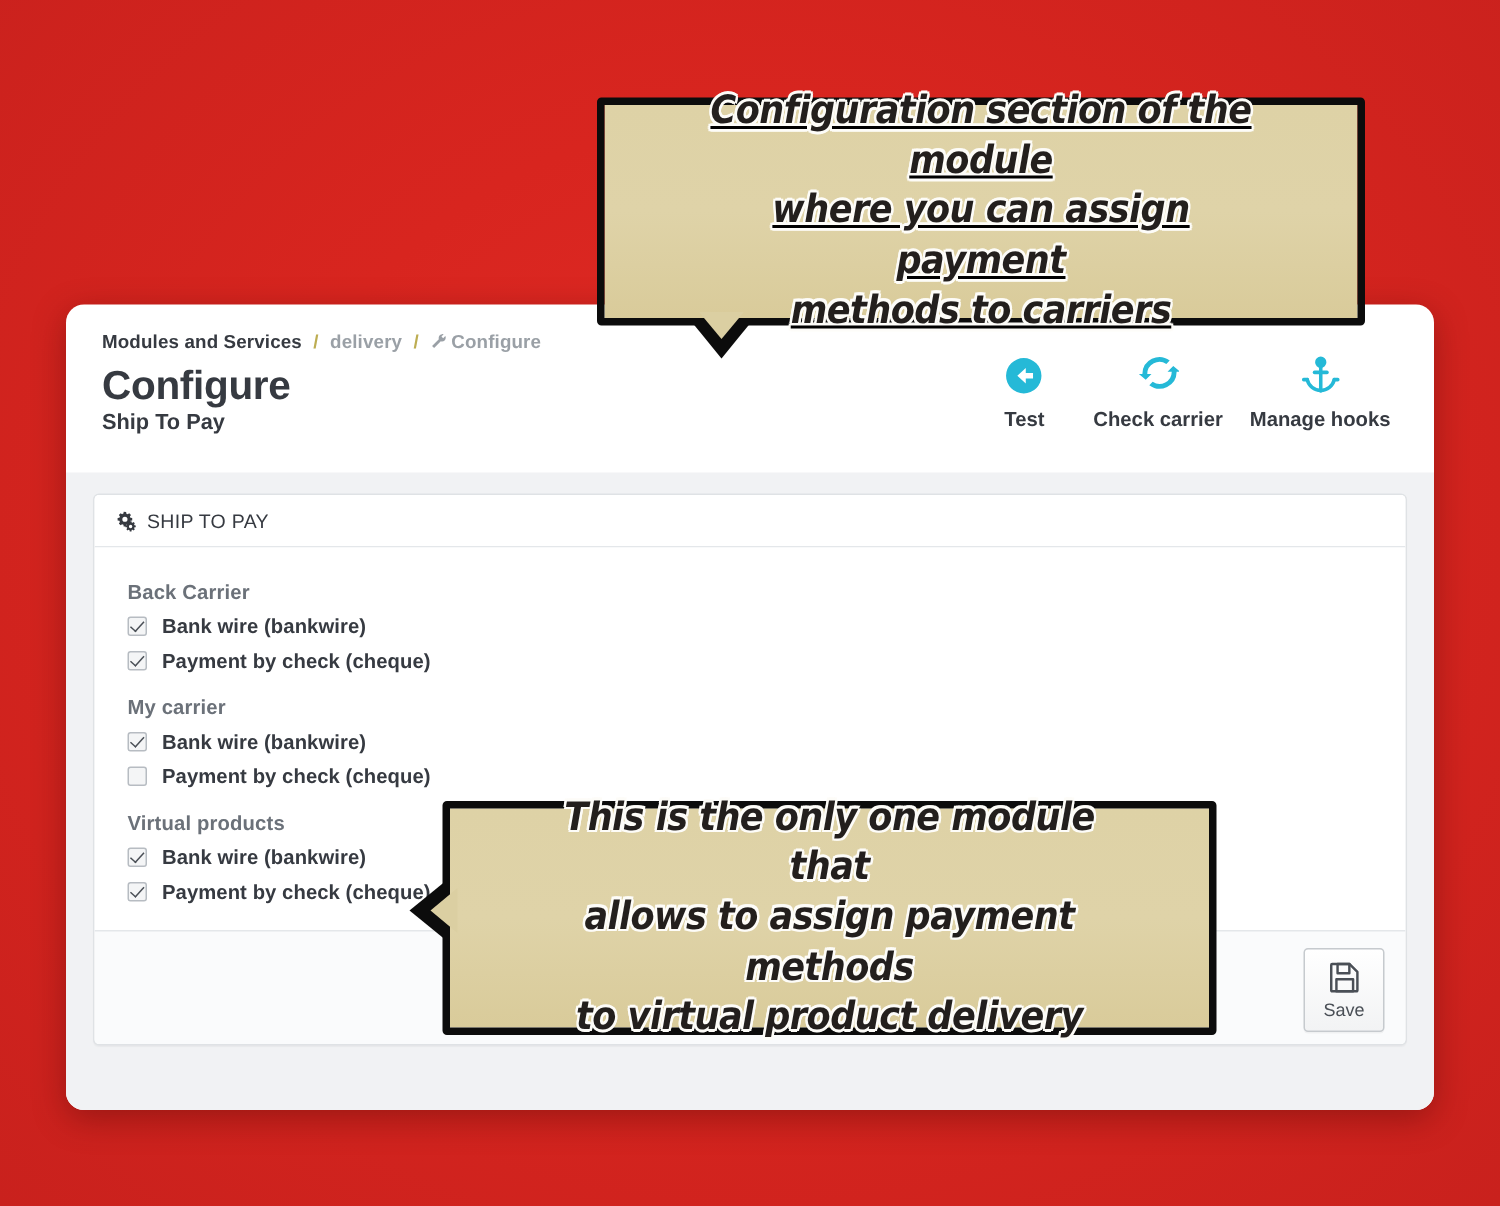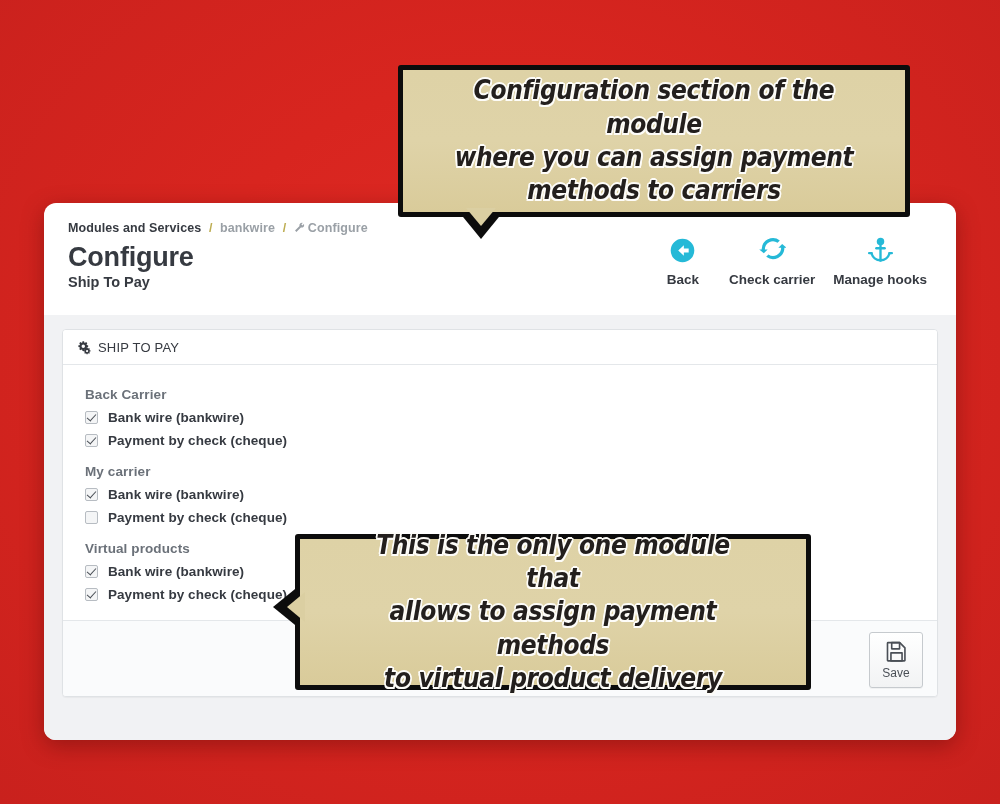--- a/index.html
+++ b/index.html
@@ -251,21 +251,22 @@
       -1.8px 0 0 #fdfcf8, 1.8px 0 0 #fdfcf8;
     letter-spacing: -0.4px;
     transform: scaleX(0.9);
   }
 
   #callout-top {
     left: 398px;
     top: 65px;
     width: 512px;
     height: 152px;
-    padding: 4px 16px;
+    padding: 4px 32px;
+    text-decoration: underline;
   }
   #callout-top .callout-text {
     font-size: 26px;
     line-height: 1.28;
   }
   
   .tail-down-outer {
     position: absolute;
     left: 56px;
     bottom: -27px;
@@ -318,41 +319,41 @@
 </head>
 <body>
 
 <div class="card">
 
   <div class="card-header">
 
     <div class="breadcrumb">
       <span>Modules and Services</span>
       <span class="sep">/</span>
-      <span class="crumb-muted">bankwire</span>
+      <span class="crumb-muted">delivery</span>
       <span class="sep">/</span>
       <span class="wrench-icon">
         <svg width="11" height="11" viewBox="0 0 16 16" fill="#9aa0a6">
           <path d="M11.5 1.2c-2 0-3.6 1.6-3.6 3.6 0 .4.06.8.18 1.16L1.5 12.5l2 2 6.5-6.5c.36.12.76.18 1.16.18 2 0 3.6-1.6 3.6-3.6 0-.6-.15-1.16-.4-1.66l-2.1 2.1-1.6-1.6 2.1-2.1c-.5-.25-1.06-.4-1.66-.4z"></path>
         </svg>
       </span><span class="crumb-current">Configure</span>
     </div>
 
     <div class="page-title">Configure</div>
     <div class="page-subtitle">Ship To Pay</div>
 
     <div class="toolbar">
 
       <div class="tool-btn">
         <span class="tool-icon">
           <svg width="27" height="27" viewBox="0 0 24 24" fill="currentColor">
             <path d="M12 1.5A10.5 10.5 0 1 0 22.5 12 10.51 10.51 0 0 0 12 1.5zm1.2 15.1-5-4.6 5-4.6v2.9h4.3v3.4h-4.3z"></path>
           </svg>
         </span>
-        <span class="tool-label">Back</span>
+        <span class="tool-label">Test</span>
       </div>
 
 
       <div class="tool-btn">
         <span class="tool-icon">
           <svg width="27" height="27" viewBox="0 0 24 24" fill="currentColor">
             <path d="M20.6 6.2 17.2 9.6h2.5a7.2 7.2 0 0 1-11.3 5.9l-2 2.1a10.1 10.1 0 0 0 16.2-8h2.1zM4.3 14.4 7.7 11H5.2a7.2 7.2 0 0 1 11.3-5.9l2-2.1A10.1 10.1 0 0 0 2.3 11H.2z"></path>
           </svg>
         </span>
         <span class="tool-label">Check carrier</span>

